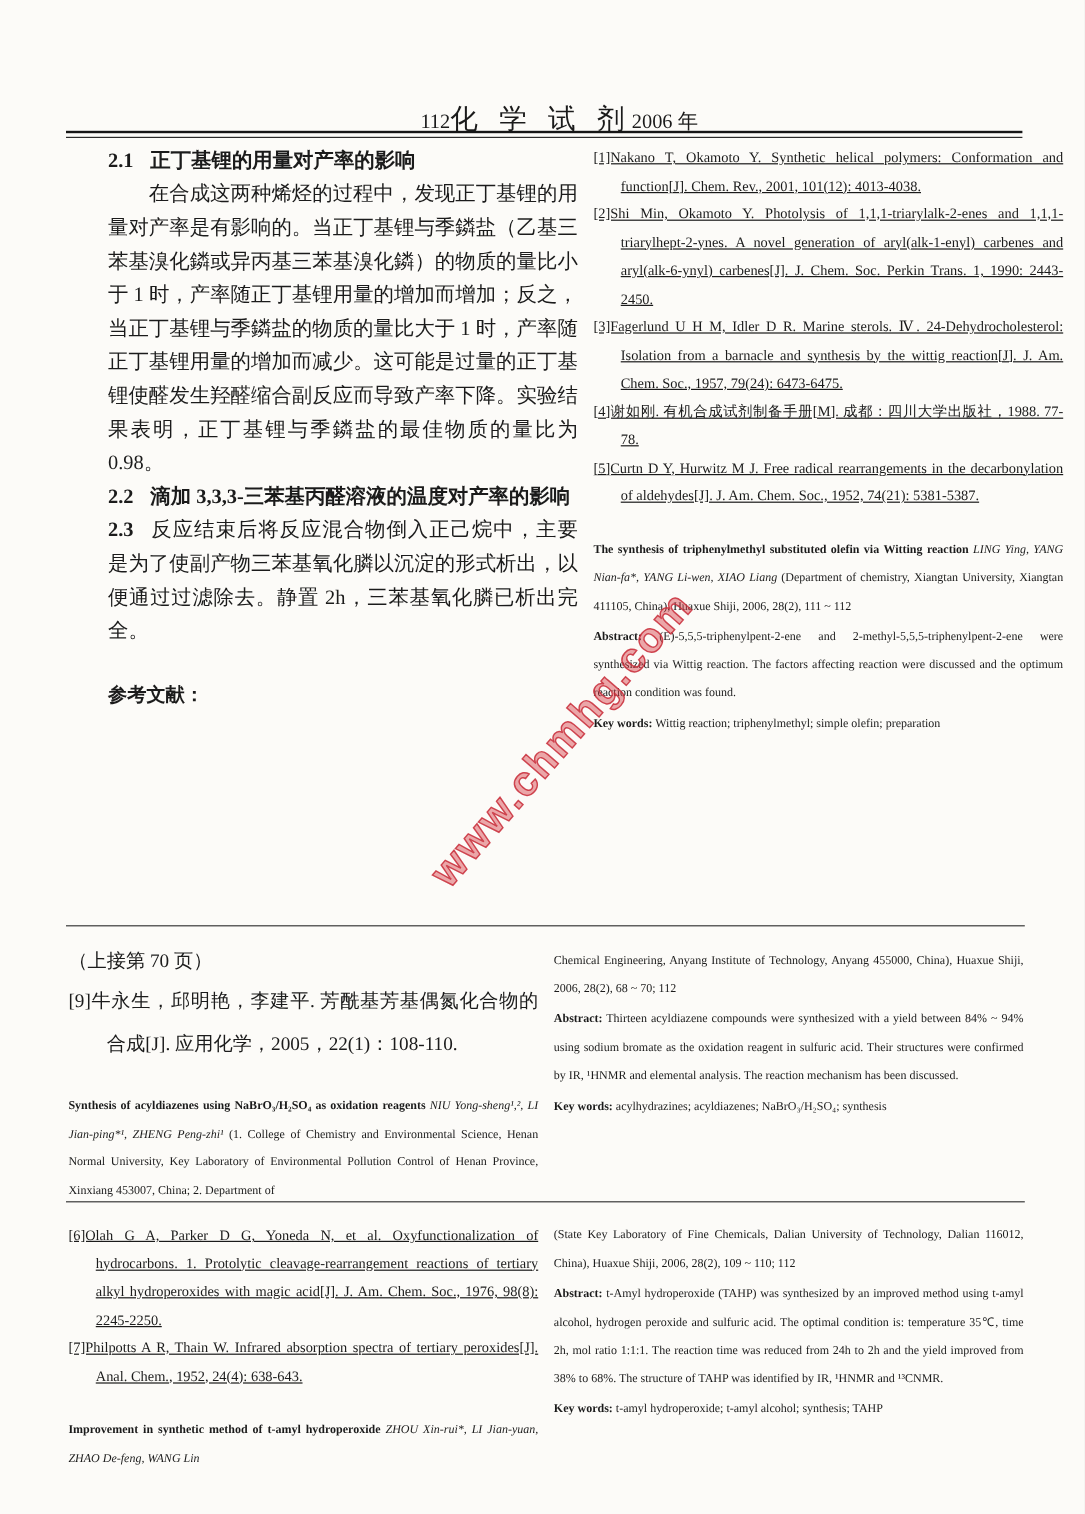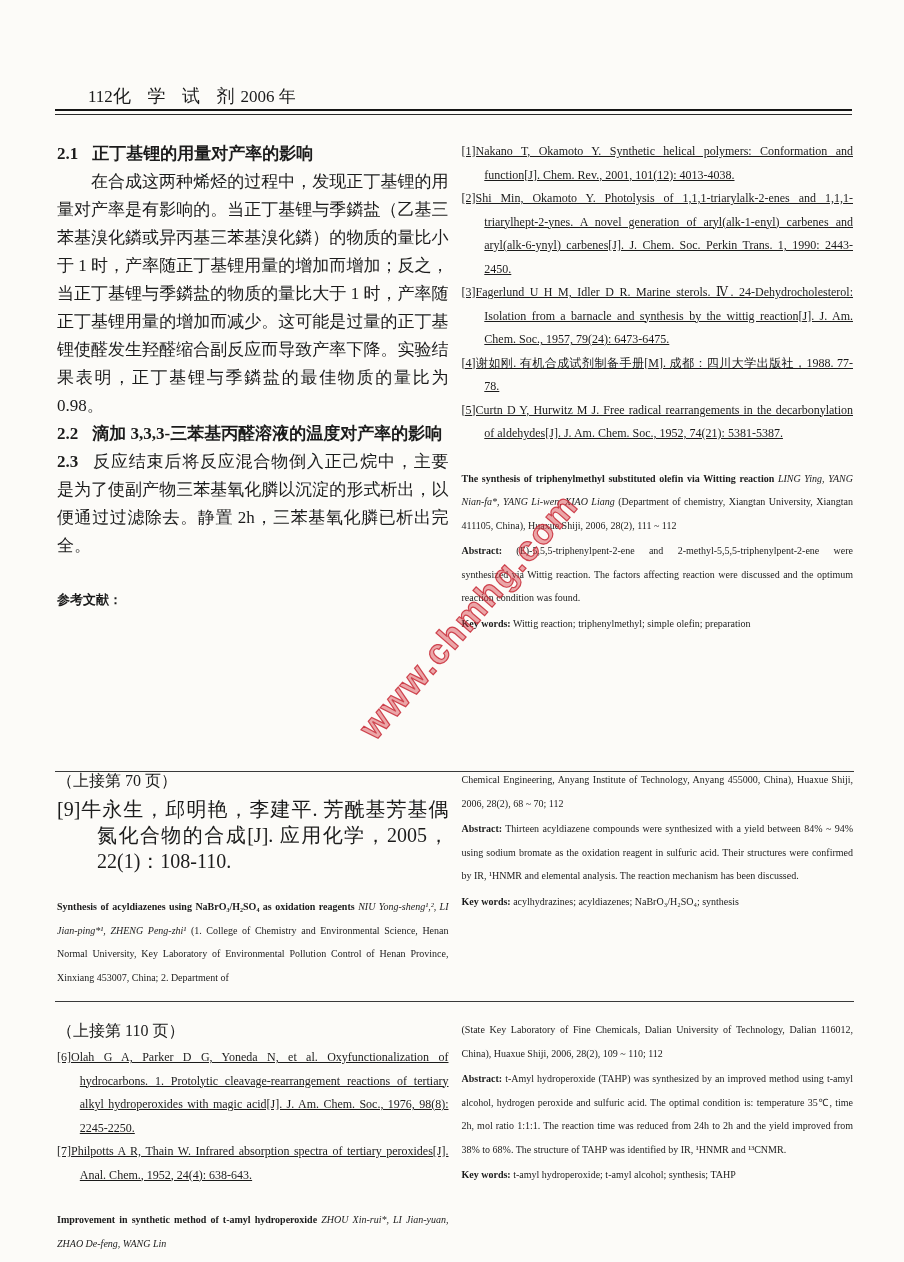--- a/index.html
+++ b/index.html
@@ -3,44 +3,44 @@
 <meta charset="utf-8">
 <style>
   html,body{margin:0;padding:0;background:#e8e8e6;}
   .page{
     position:relative;width:904px;height:1262px;margin:0 auto;
     background:#fcfbf8;color:#1b1b1b;overflow:hidden;
     font-family:"Liberation Serif","DejaVu Serif",serif;
   }
   
   .header{position:absolute;top:84px;left:88px;right:60px;display:flex;
-    justify-content:flex-start;align-items:baseline;font-size:17px;}
-  .header .jtitle{letter-spacing:6px;font-size:18px;}
+    justify-content:center;align-items:baseline;font-size:17px;}
+  .header .jtitle{letter-spacing:6px;font-size:23px;}
   .header-rule{position:absolute;top:109px;left:55px;right:52px;height:3px;
     border-top:2px solid #161616;border-bottom:1px solid #2a2a2a;}
   
   .cols{position:absolute;left:57px;width:796px;display:flex;gap:13px;}
   .col{width:392px;}
-  .top-cols{top:140px;}
+  .top-cols{top:120px;margin-left:33px;}
   .rule{position:absolute;left:55px;right:50px;border-top:1.5px solid #3a3a3a;}
   .rule-70{top:771px;}
-  .cols-70{top:768px;}
+  .cols-70{top:789px;}
   .rule-110{top:1001px;}
   .cols-110{top:1018px;}
   
   .cn{font-size:17px;line-height:28px;text-align:justify;margin:0;}
   .cn.h{font-weight:bold;}
   .cn .secno{font-weight:bold;margin-right:14px;}
   .indent{text-indent:2em;}
-  .refs-heading{font-weight:bold;font-size:13px;margin-top:26px;}
+  .refs-heading{font-weight:bold;font-size:16px;margin-top:26px;}
   
   .en{font-size:10px;line-height:23.5px;text-align:justify;margin:0;font-family:Liberation Serif, serif;}
   .ref{font-size:12px;line-height:23.5px;text-align:justify;
     padding-left:1.9em;text-indent:-1.9em;text-decoration:underline;}
-  .cnref{font-size:20px;line-height:26px;text-align:justify;
+  .cnref{font-size:16px;line-height:36px;text-align:justify;
     padding-left:2em;text-indent:-2em;}
   .cont-label{font-size:16px;line-height:26px;margin:0 0 2px 0;}
   .block{margin-top:21px;}
   .block b{font-weight:700;}
   .block i{font-style:italic;}
   .mt{margin-top:2px;}
   
   .watermark{
     position:absolute;left:296px;top:596px;width:345px;text-align:center;
     transform:rotate(-49deg);
@@ -118,21 +118,20 @@
         <b>Key words:</b>
         <span>acylhydrazines; acyldiazenes; NaBrO₃/H₂SO₄; synthesis</span>
       </p>
     </div>
   </div>
 
   <div class="rule rule-110"></div>
 
   <div class="cols cols-110">
     <div class="col">
-      <p class="cont-label">（上接第 110 页）</p>
       <div class="ref">[6]Olah G A, Parker D G, Yoneda N, et al. Oxyfunctionalization of hydrocarbons. 1. Protolytic cleavage-rearrangement reactions of tertiary alkyl hydroperoxides with magic acid[J]. J. Am. Chem. Soc., 1976, 98(8): 2245-2250.</div>
       <div class="ref">[7]Philpotts A R, Thain W. Infrared absorption spectra of tertiary peroxides[J]. Anal. Chem., 1952, 24(4): 638-643.</div>
       <p class="en block">
         <b>Improvement in synthetic method of t-amyl hydroperoxide</b>
         <i>ZHOU Xin-rui*, LI Jian-yuan, ZHAO De-feng, WANG Lin</i>
       </p>
     </div>
     <div class="col">
       <p class="en">(State Key Laboratory of Fine Chemicals, Dalian University of Technology, Dalian 116012, China), Huaxue Shiji, 2006, 28(2), 109 ~ 110; 112</p>
       <p class="en mt">

